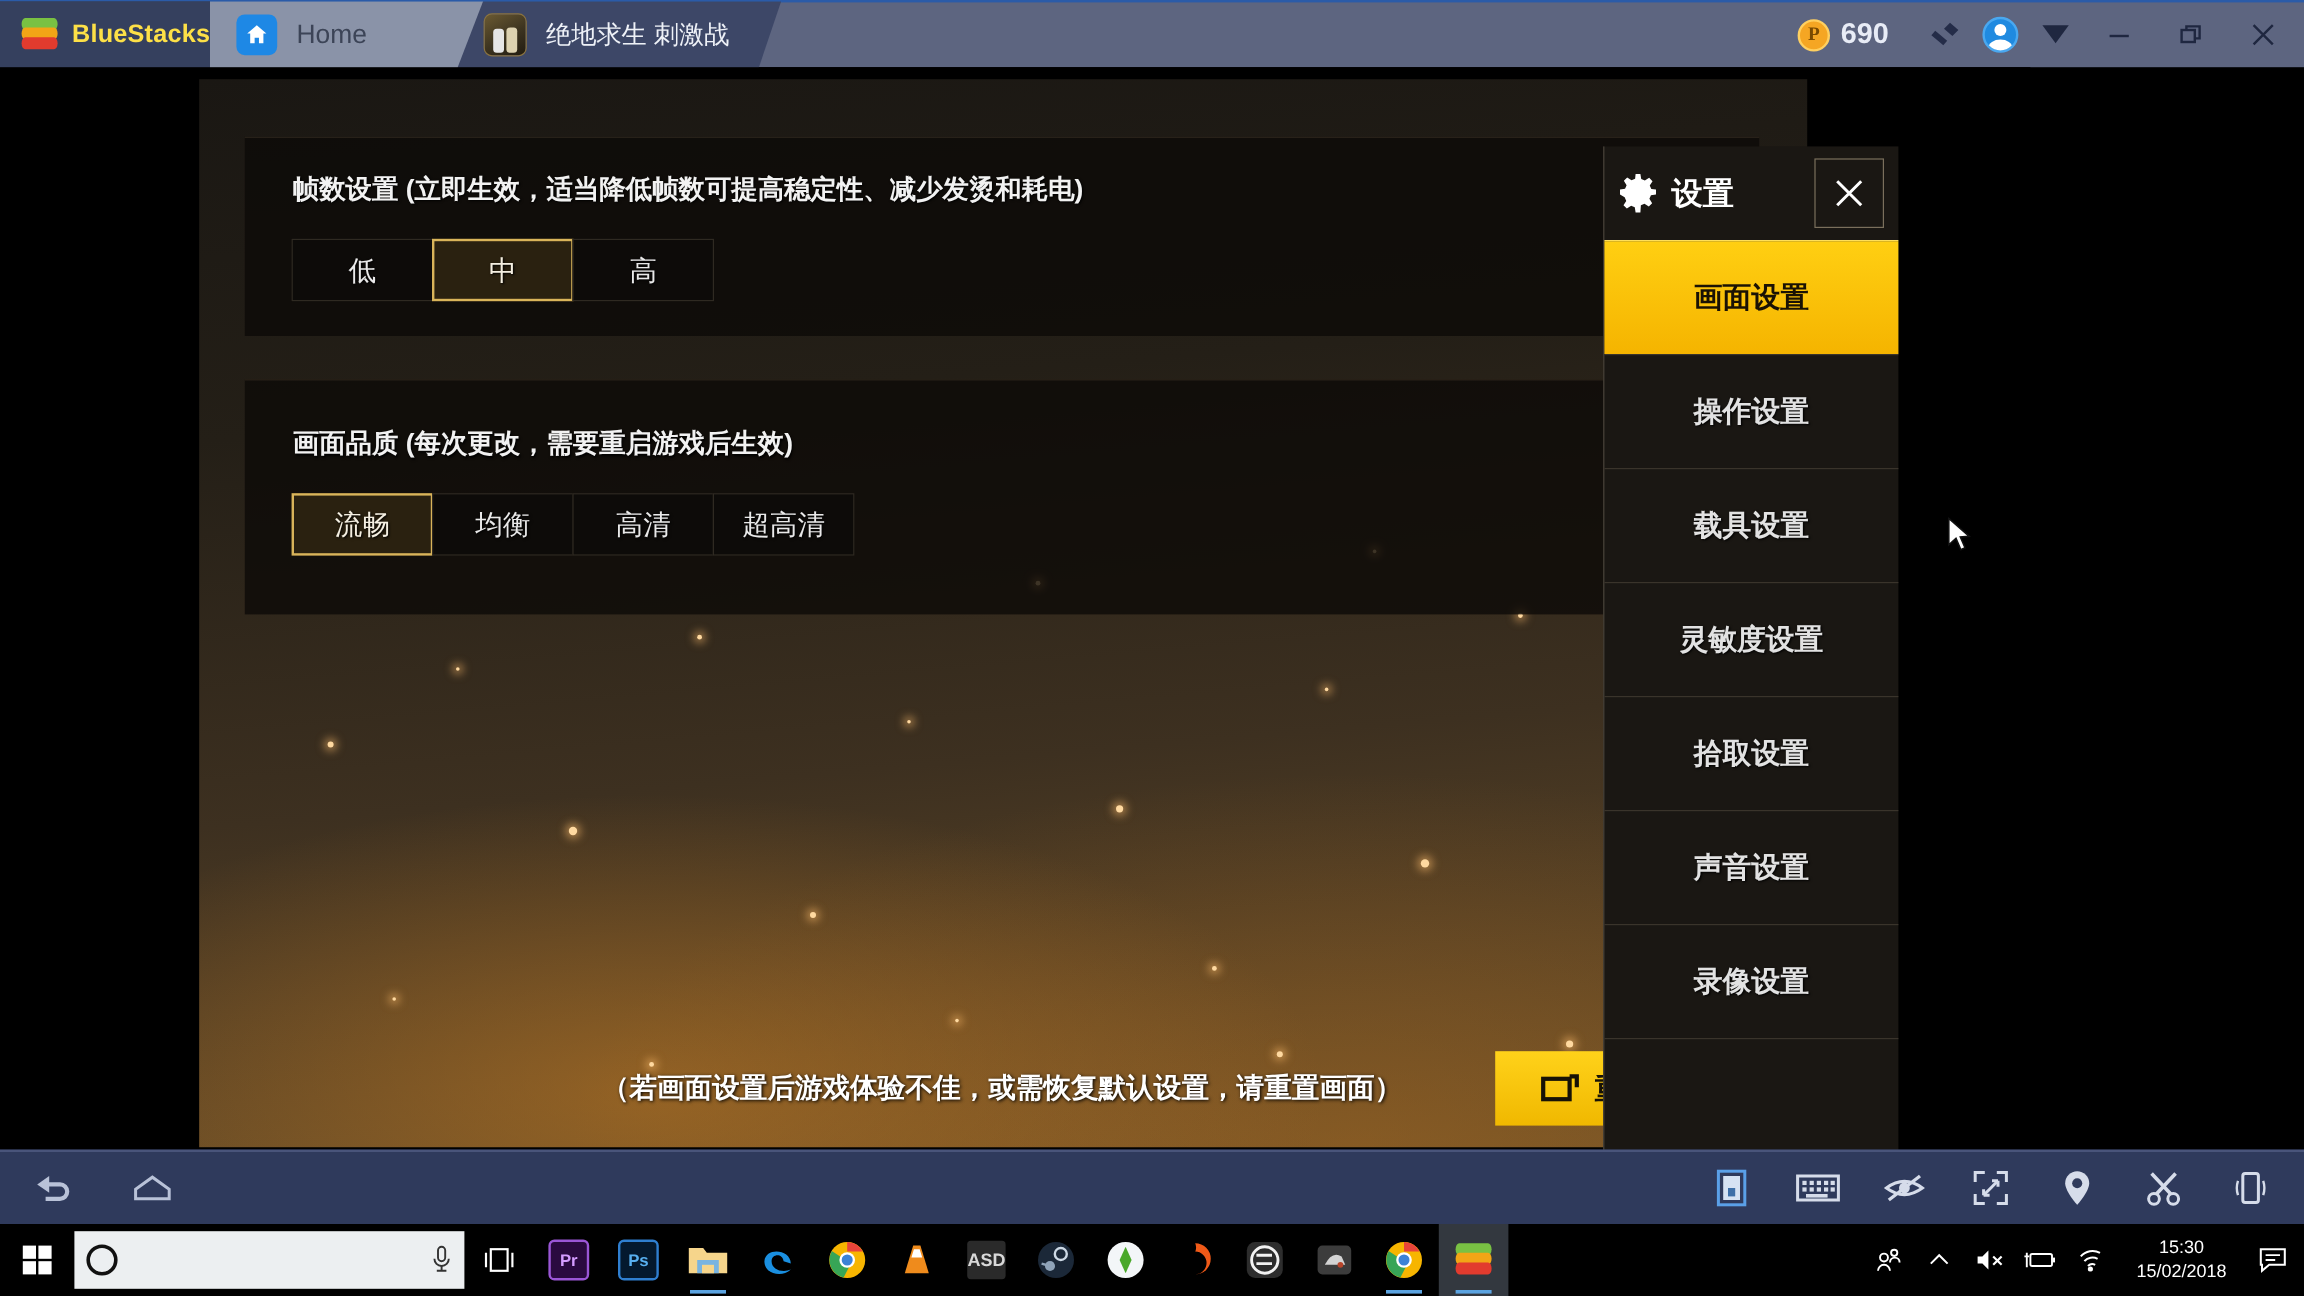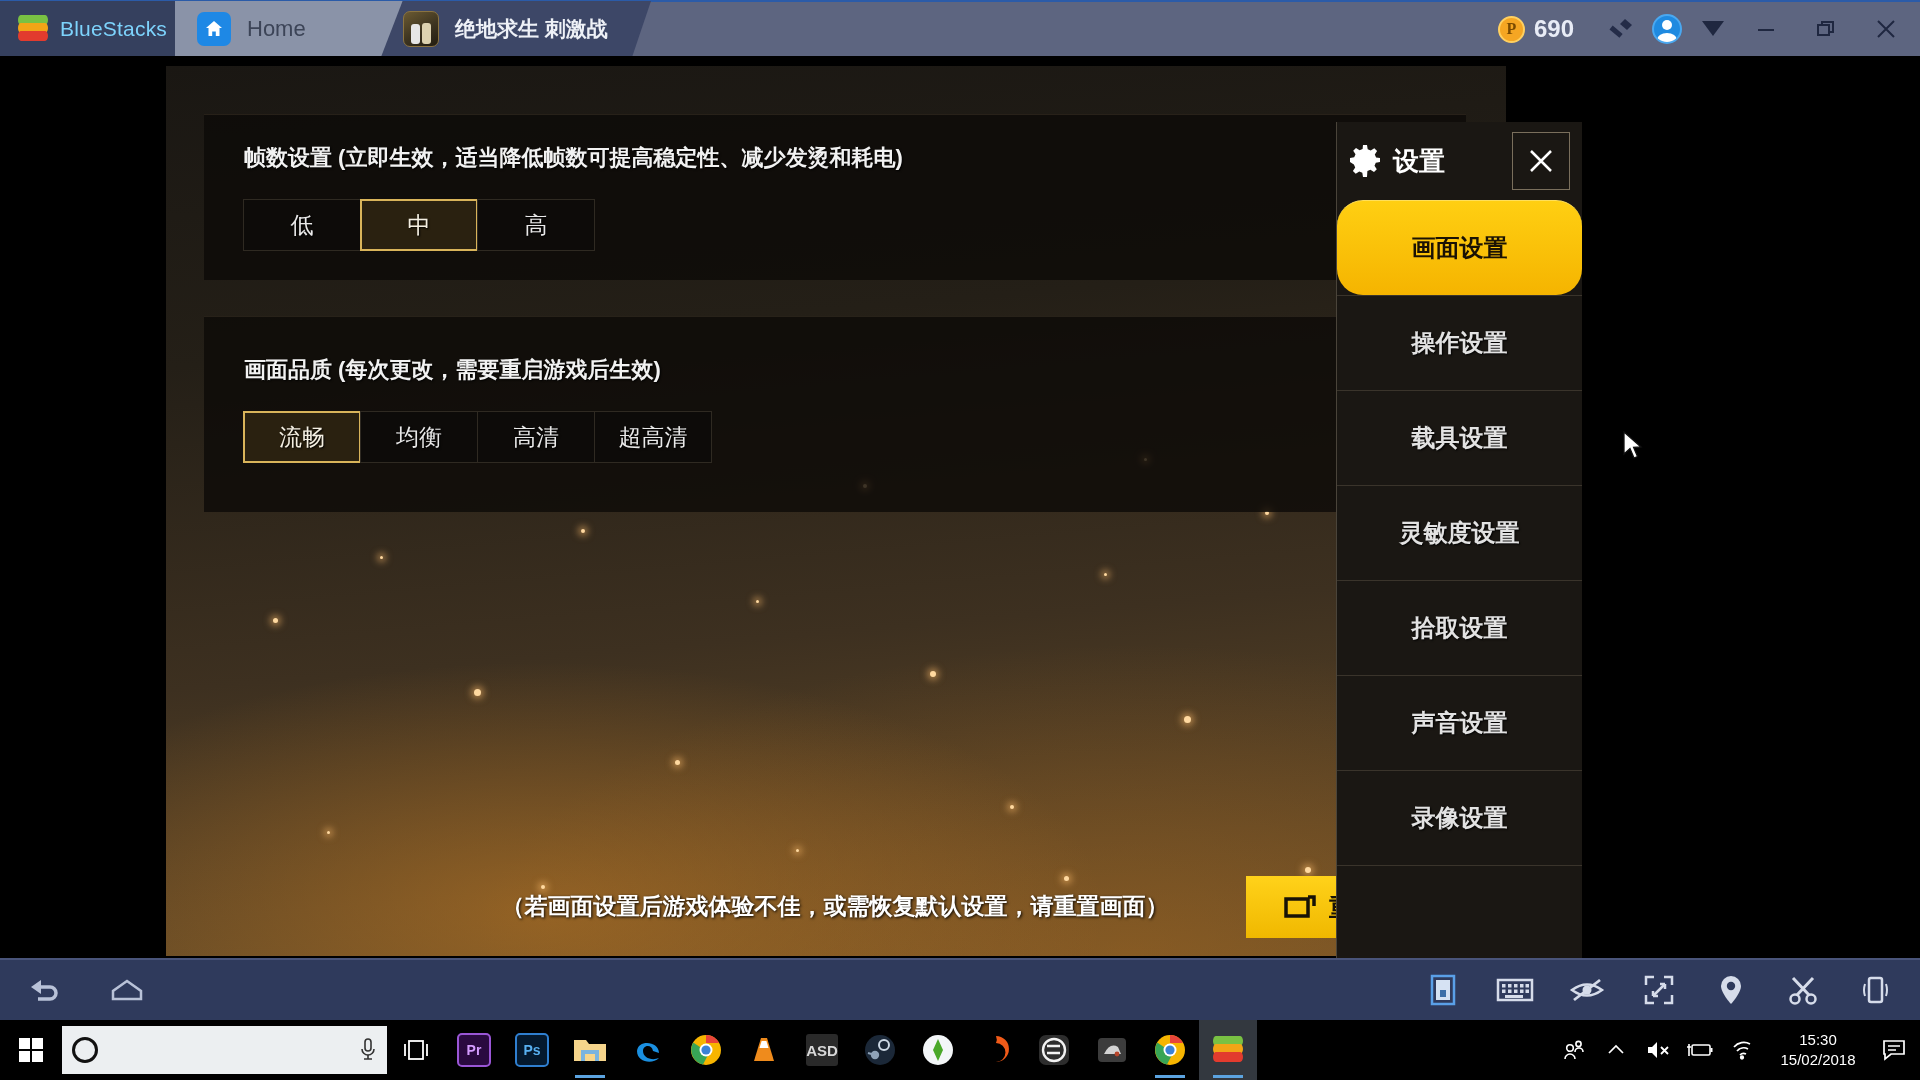--- a/index.html
+++ b/index.html
@@ -9,38 +9,38 @@
   
   .titlebar { position:absolute; left:0; top:0; width:1920px; height:56px;
     background:#5d6580; border-top:2px solid #2b5ba8; display:flex; align-items:center; }
   .bs-brand { width:175px; height:56px; background:#35405e; display:flex;
     align-items:center; padding-left:18px; gap:12px; }
   .bs-logo { width:30px; height:28px; position:relative; flex:0 0 auto; }
   .bs-logo i { position:absolute; left:0; width:30px; height:10px; border-radius:3px/5px; display:block; }
   .bs-logo i:nth-child(1){ top:0; background:#79c143; }
   .bs-logo i:nth-child(2){ top:8px; background:#f2a516; }
   .bs-logo i:nth-child(3){ top:16px; background:#e23b2e; }
-  .bs-brand-text { color:#7dd3fc; font-size:21px; font-weight:400; letter-spacing:.2px; }
+  .bs-brand-text { color:#fde047; font-size:21px; font-weight:700; letter-spacing:.2px; }
 
   .tab { height:56px; display:flex; align-items:center; padding:0 34px 0 22px; gap:16px;
     position:relative; }
   .tab.home { background:#8a93a8; width:228px; clip-path:polygon(0 0,100% 0,92% 100%,0 100%); }
   .tab.game { background:#3d4767; width:270px; margin-left:-22px;
     clip-path:polygon(8% 0,100% 0,93% 100%,0 100%); }
   .tab-icon-home { width:34px; height:34px; background:#1e88e5; border-radius:7px;
     display:flex; align-items:center; justify-content:center; flex:0 0 auto; }
   .tab-icon-game { width:36px; height:36px; border-radius:7px; flex:0 0 auto;
     background:linear-gradient(150deg,#6b5a32 0%,#3d3420 55%,#221c10 100%);
     border:1px solid #8a7340; position:relative; overflow:hidden; }
   .tab-icon-game::before{content:"";position:absolute;left:7px;top:12px;width:9px;height:20px;
     background:#e6e6e6;border-radius:3px;}
   .tab-icon-game::after{content:"";position:absolute;right:7px;top:11px;width:9px;height:21px;
     background:#ddd2b0;border-radius:3px;}
   .tab-label-home { color:#3c4457; font-size:22px; }
-  .tab-label-game { color:#eef1f7; font-size:21px; font-weight:700; }
+  .tab-label-game { color:#eef1f7; font-size:21px; font-weight:400; }
 
   .tb-right { margin-left:auto; display:flex; align-items:center; height:56px; padding-right:4px; }
   .coin { display:flex; align-items:center; gap:9px; margin-right:24px; }
   .coin-c { width:27px; height:27px; border-radius:50%; background:#f5a623;
     border:2px solid #ffd060; display:flex; align-items:center; justify-content:center;
     color:#7a4a00; font-size:16px; font-weight:bold; font-family:"Liberation Serif",serif; }
   .coin-v { color:#e8ecf6; font-size:24px; font-weight:bold; }
   .tb-btn { width:46px; height:56px; display:flex; align-items:center; justify-content:center;
     color:#2b3350; }
   .tb-btn.win { width:60px; color:#1f2740; }
@@ -89,21 +89,21 @@
     background:#1a1713; border-left:1px solid #4a443a; }
   .set-head { height:78px; display:flex; align-items:center; padding-left:10px; gap:10px; }
   .set-title { color:#fff; font-size:26px; font-weight:bold; }
   .set-close { margin-left:auto; margin-right:12px; width:58px; height:58px;
     border:1px solid #7a6f5c; display:flex; align-items:center; justify-content:center;
     cursor:pointer; }
   .set-item { height:95px; display:flex; align-items:center; justify-content:center;
     color:#e2e2e2; font-size:24px; font-weight:bold; border-top:1px solid #3a342b;
     cursor:pointer; text-shadow:1px 1px 2px #000; position:relative; }
   .set-item.active { background:linear-gradient(180deg,#ffcf12,#f5b400);
-    color:#1a1204; text-shadow:none; border-top:1px solid #ffdf5a;border-radius:26px; }
+    color:#1a1204; text-shadow:none; border-top:1px solid #ffdf5a; }
   .cursor { position:absolute; left:1623px; top:375px; width:22px; height:30px;
     pointer-events:none; z-index:50; }
 
   
   .bsbar { position:absolute; left:0; top:958px; width:1920px; height:62px;
     background:#2f3a5c; border-top:2px solid #4a5party; }
   .bsbar { border-top:2px solid #49547a; display:flex; align-items:center; }
   .bsb { width:58px; height:62px; display:flex; align-items:center; justify-content:center;
     cursor:pointer; }
   .bs-left { display:flex; padding-left:16px; gap:24px; }

